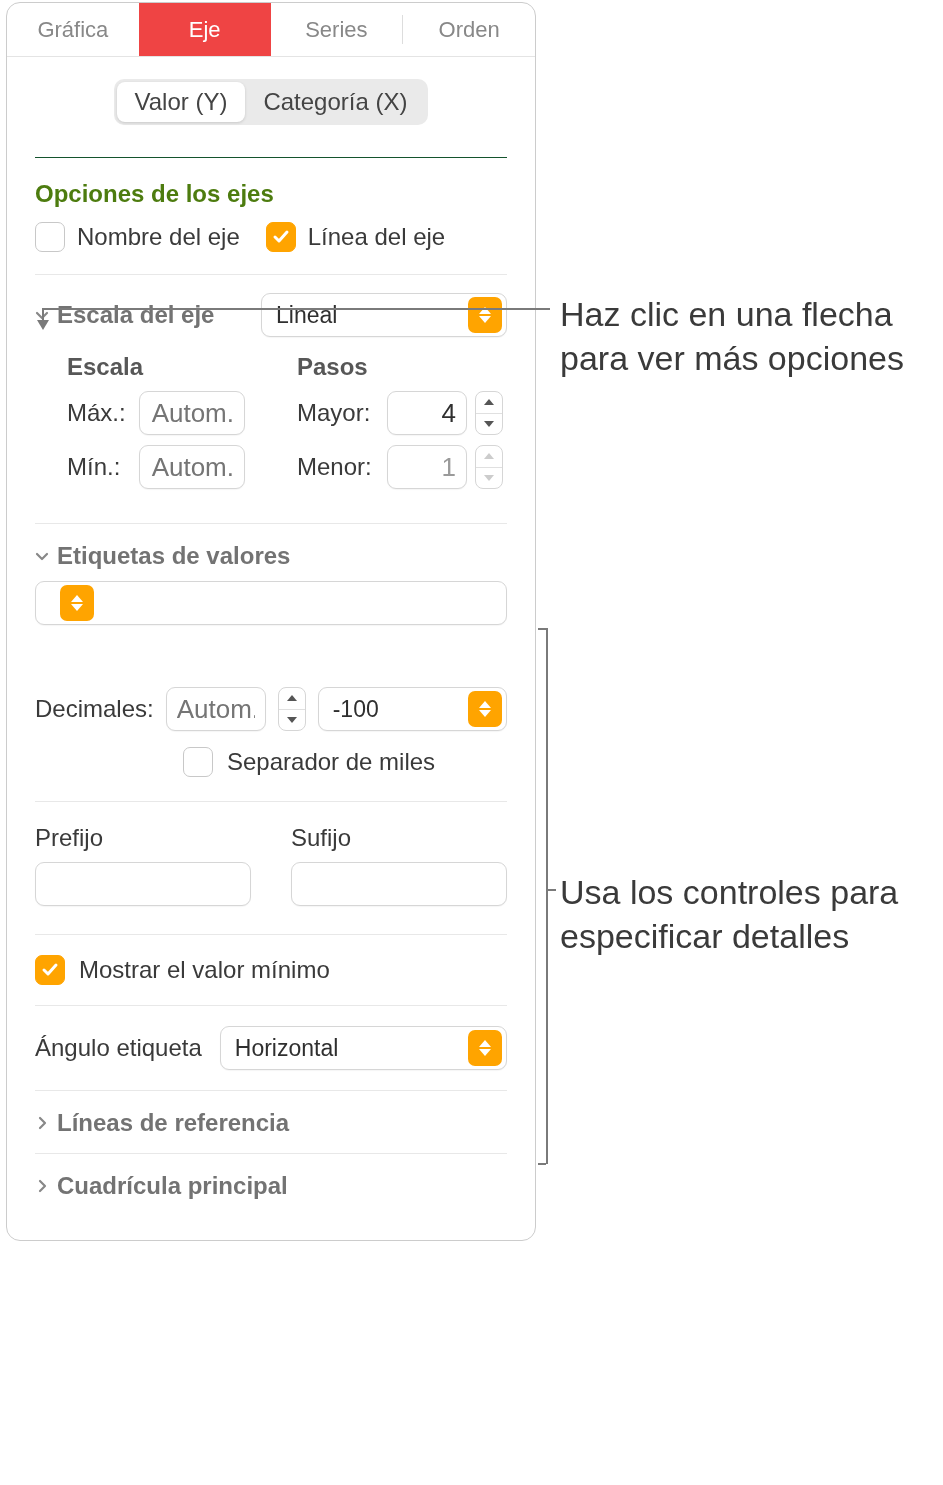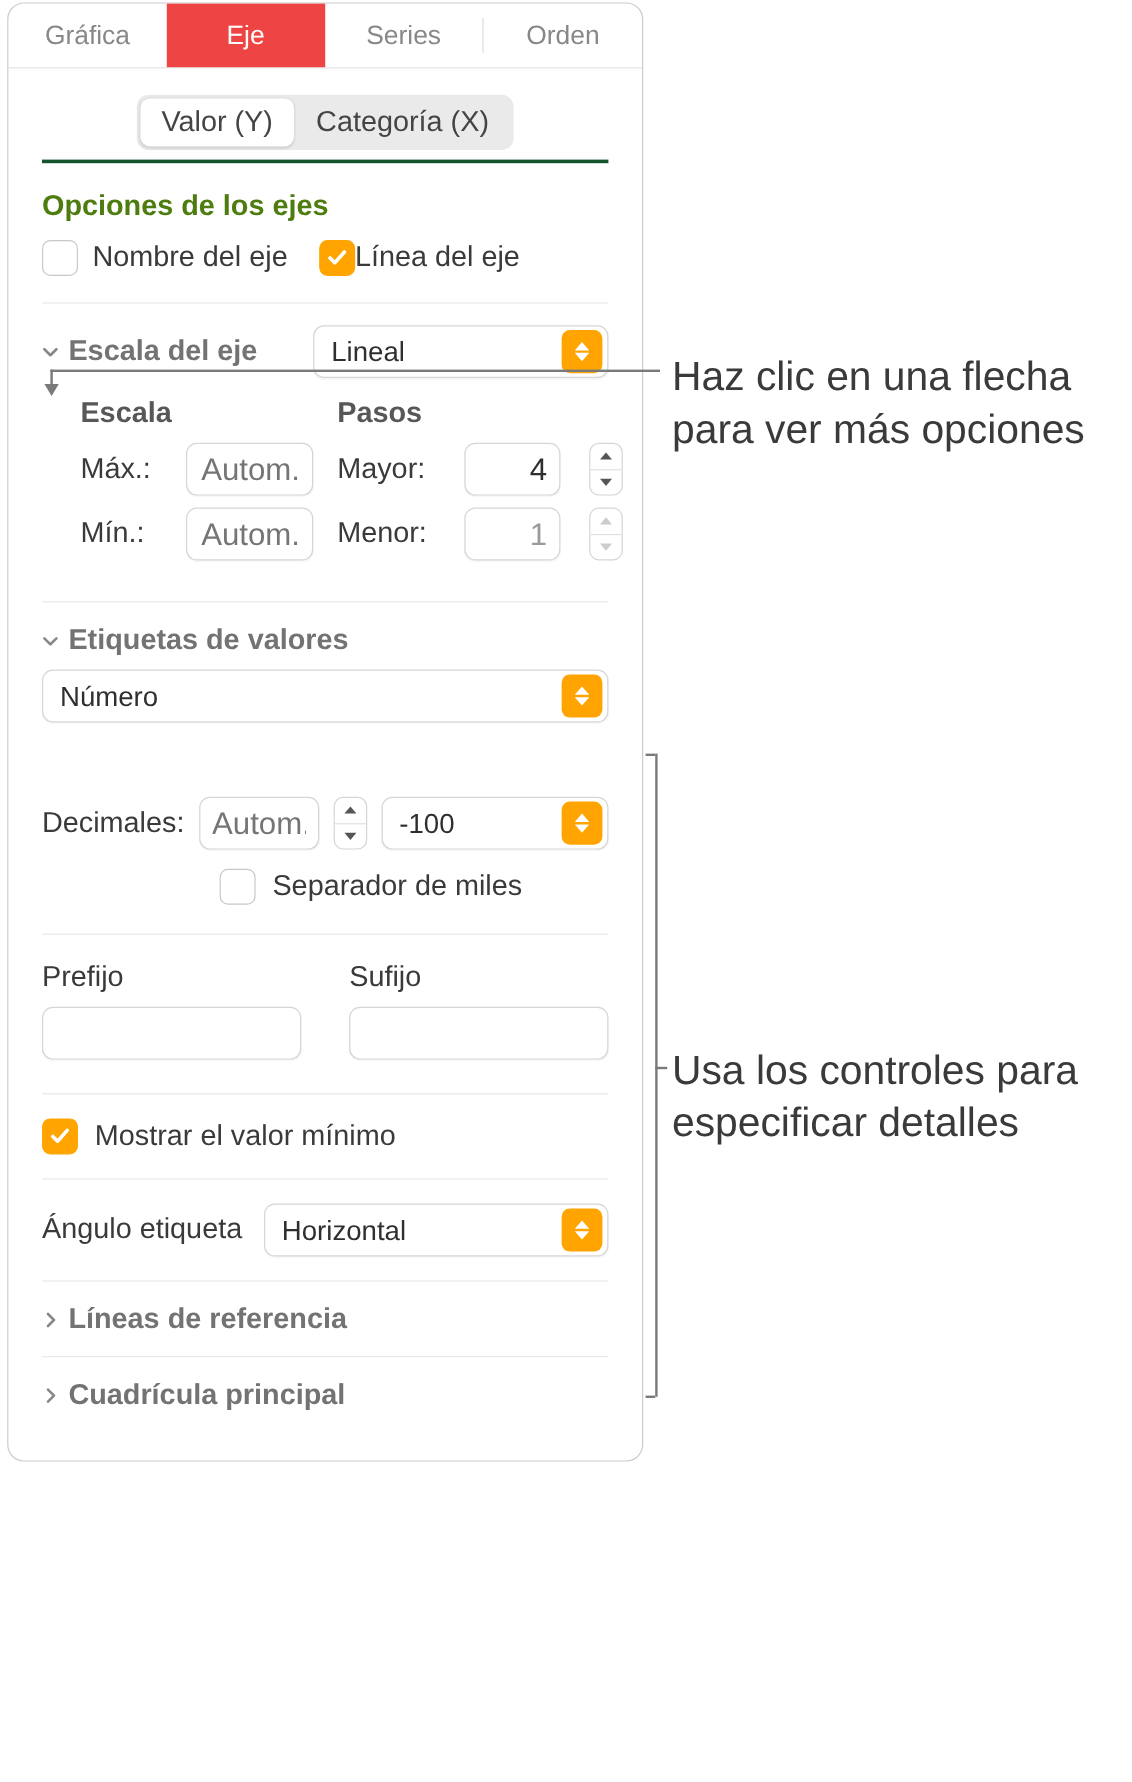--- a/index.html
+++ b/index.html
@@ -43,22 +43,22 @@
   }
   .top-tab-sep {
     width: 1px;
     background: #ddd;
     margin: 12px 0;
   }
   
   .seg-wrap {
     display: flex;
     justify-content: center;
-    padding: 22px 0 8px;
-    border-bottom: 3px solid #14532d;
+    padding: 22px 0 32px;
+    border-bottom: 1px solid #14532d;
     margin: 0 28px;
   }
   .seg {
     display: inline-flex;
     background: #eaeaea;
     border-radius: 10px;
     padding: 3px;
   }
   .seg-btn {
     padding: 6px 18px;
@@ -211,21 +211,21 @@
     padding: 0 0 24px 32px;
   }
   .sub-h {
     font-weight: 700;
     color: #575757;
     margin-bottom: 10px;
   }
   .field-row {
     display: flex;
     align-items: center;
-    gap: 24px;
+    gap: 8px;
     margin-bottom: 10px;
   }
   .field-row .fl { min-width: 64px; color: #3a3a3a; }
   .val-right { text-align: right; color: #2f2f2f; }
   .val-right.muted { color: #9a9a9a; }
   .full-popup { width: 100%; }
   .prefix-sufix {
     display: grid;
     grid-template-columns: 1fr 1fr;
     gap: 20px 40px;
@@ -283,21 +283,21 @@
 
   <div class="section">
     <div class="heading">Opciones de los ejes</div>
     <div class="row" style="padding-bottom:22px; gap:26px;">
       <div class="row" style="gap:12px;">
         <span class="chk">
           
         </span>
         <span class="chk-label">Nombre del eje</span>
       </div>
-      <div class="row" style="gap:0;justify-content:space-between;">
+      <div class="row" style="gap:12px;justify-content:space-between;">
         <span class="chk checked">
           <svg width="18" height="18" viewBox="0 0 18 18">
               <path d="M3 9l4 4 8-9" stroke="#fff" stroke-width="3" fill="none" stroke-linecap="round" stroke-linejoin="round"></path>
             </svg>
         </span>
         <span class="chk-label">Línea del eje</span>
       </div>
     </div>
   </div>
   <div class="section-border"></div>
@@ -368,21 +368,20 @@
   <div class="section">
     <div class="disclosure-row" style="padding-bottom:10px;">
       <span class="chevron">
         <svg width="16" height="16" viewBox="0 0 16 16">
             <path d="M3 6l5 5 5-5" stroke="#888" stroke-width="2.2" fill="none" stroke-linecap="round" stroke-linejoin="round"></path>
           </svg>
       </span>
       <span class="disc-label">Etiquetas de valores</span>
     </div>
     <div class="popup full-popup" style="margin-bottom:18px;">
-      <span class="popup-val">Número</span>
       <span class="popup-arrows">
           <span class="tri-up"></span>
           <span class="tri-down"></span>
         </span>
     </div>
     <div class="row" style="gap:12px; margin-bottom:16px;margin-top:44px;">
       <span>Decimales:</span>
       <input class="tinput placeholder" style="width: 100px;" placeholder="Autom.">
       <div class="stepper">
         <div class="s-btn">

